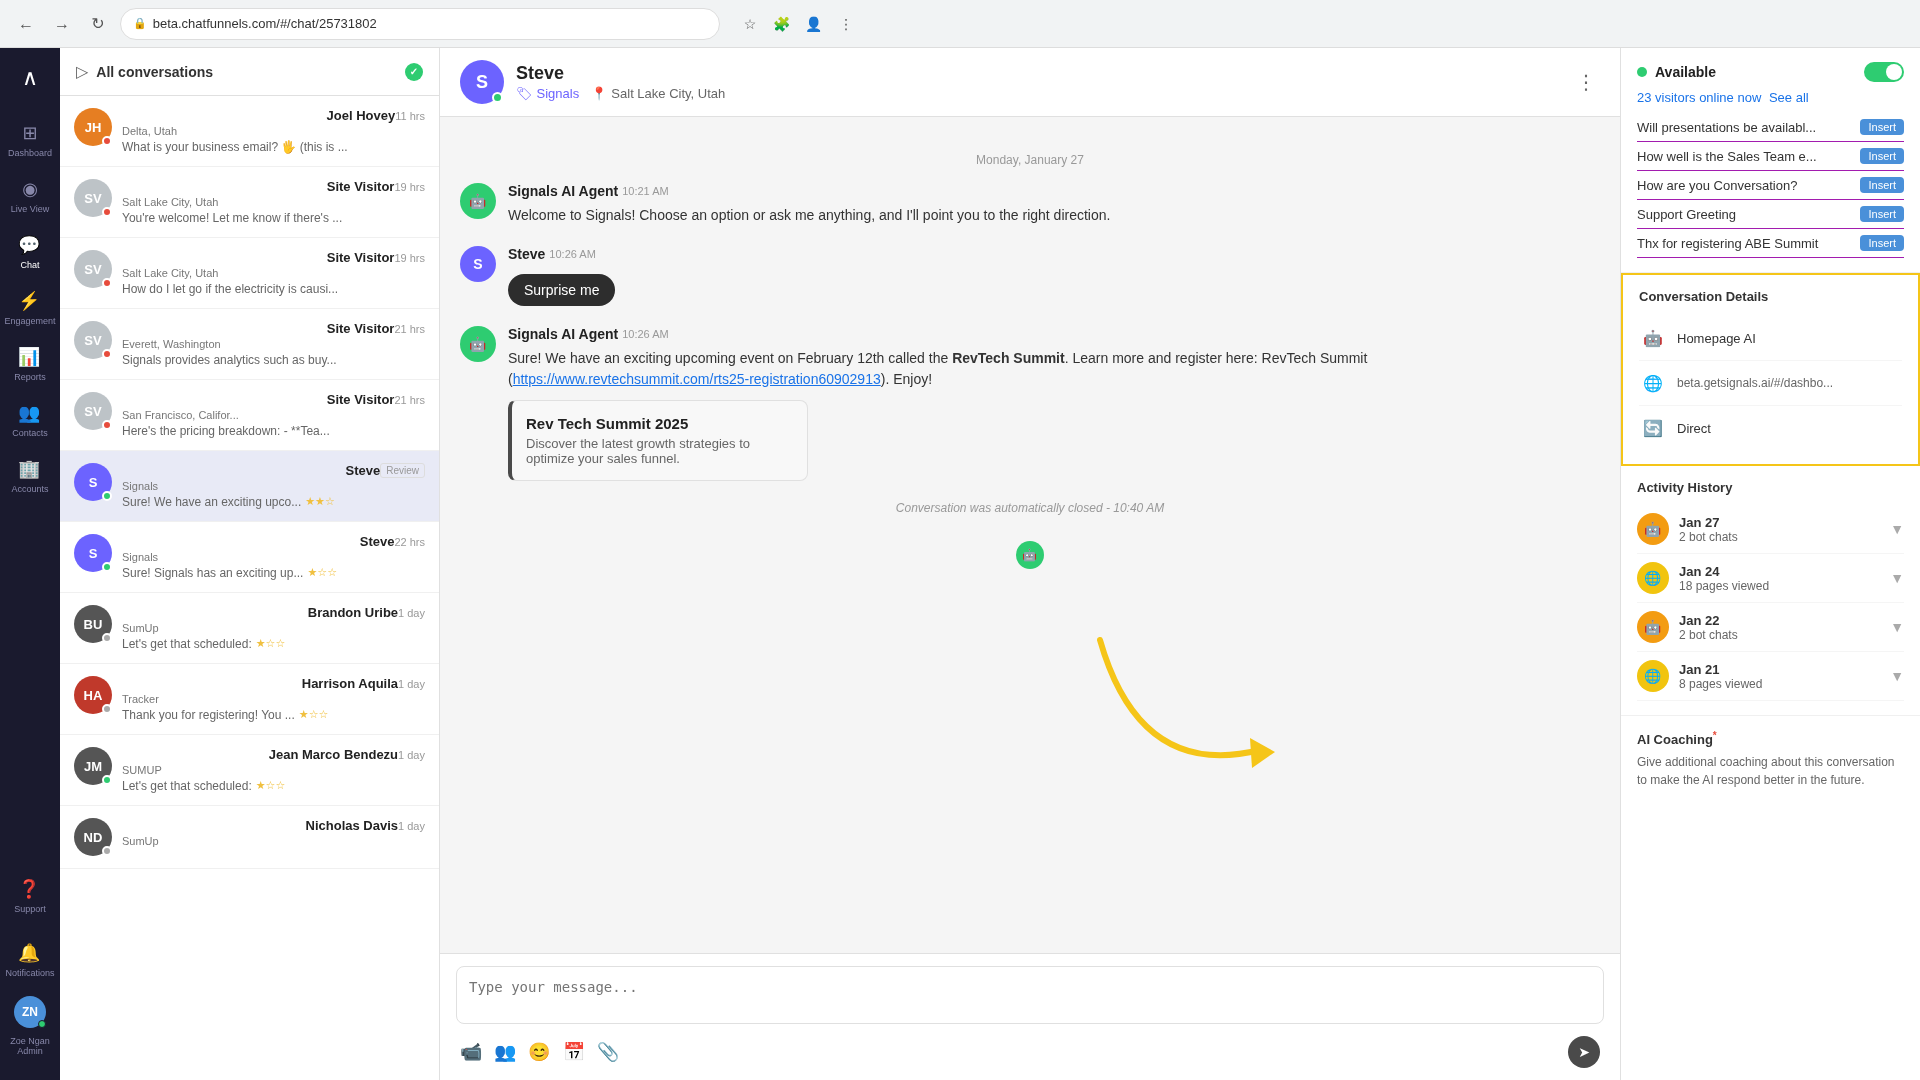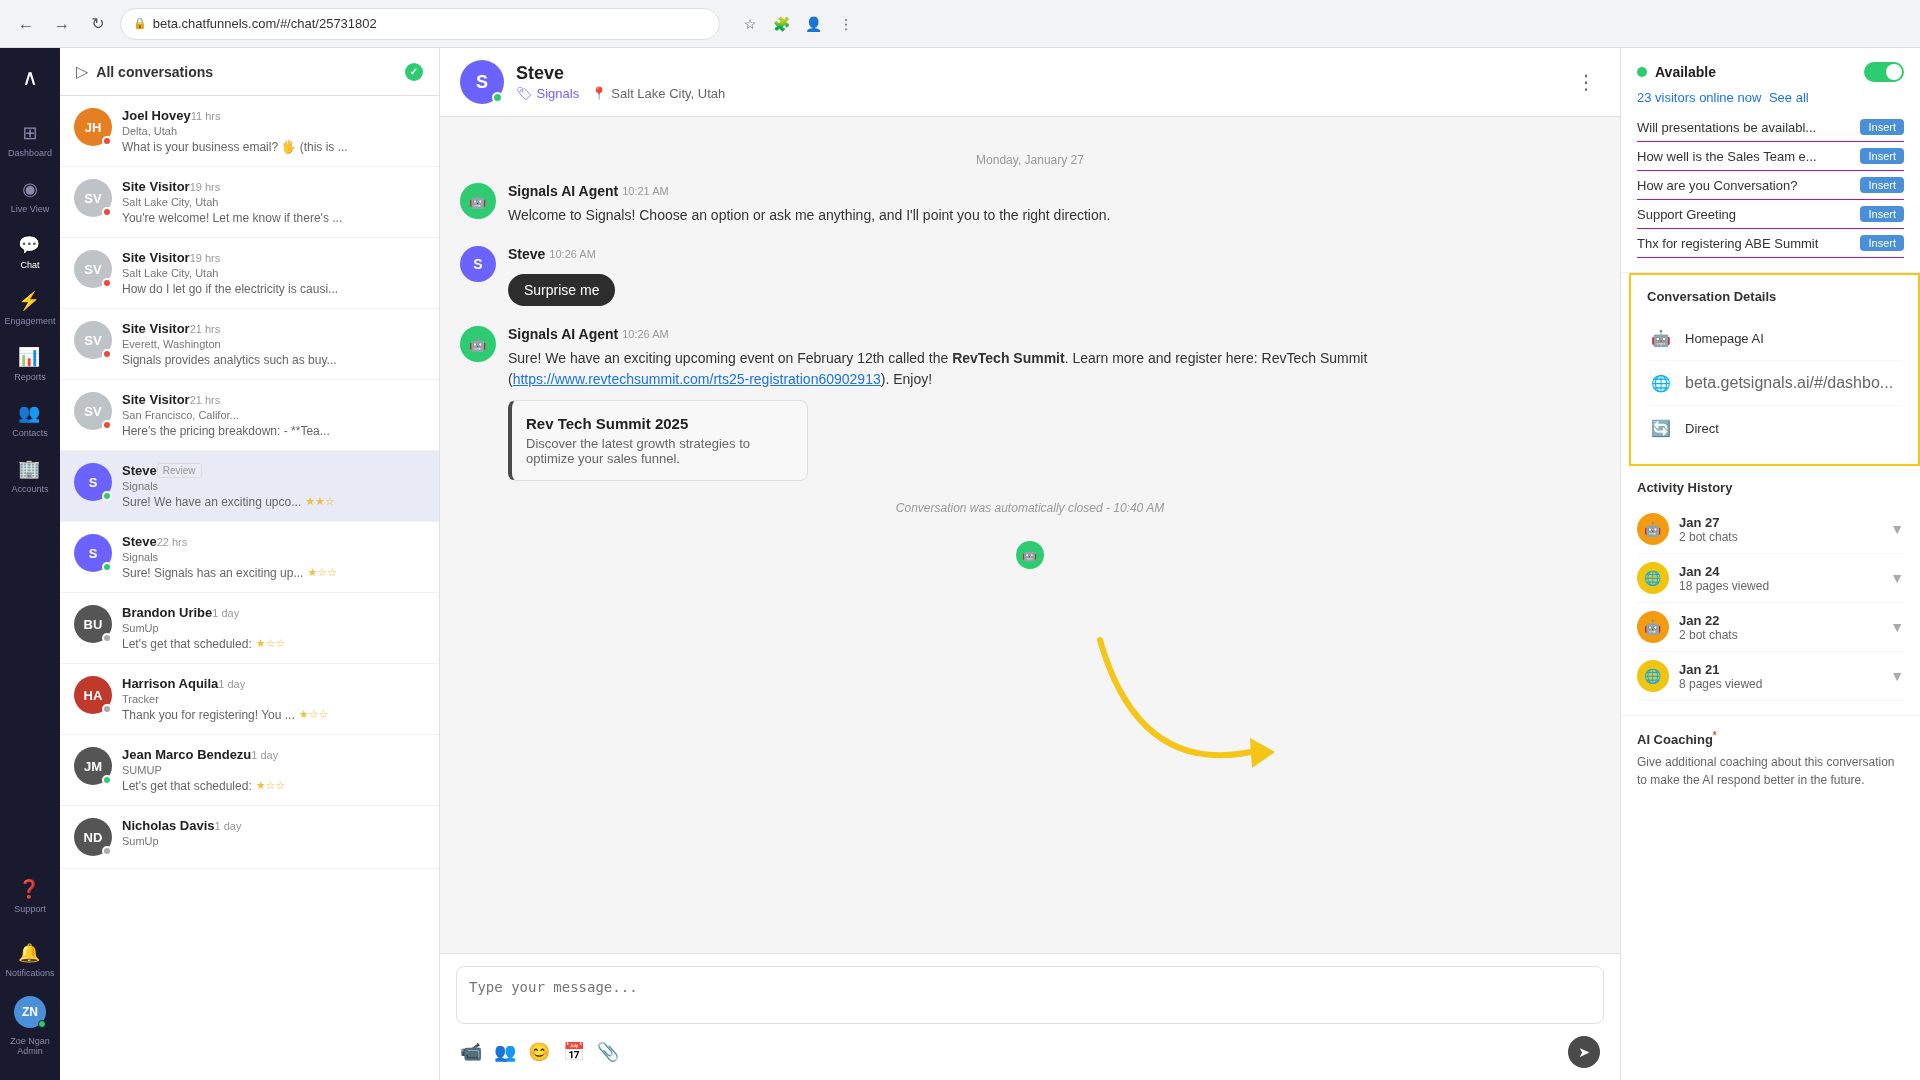--- a/index.html
+++ b/index.html
@@ -146,21 +146,21 @@
     .conv-avatar .status-dot {
       position: absolute; bottom: 0; right: 0;
       width: 10px; height: 10px; border-radius: 50%;
       border: 2px solid white;
     }
     .status-dot.red { background: #e74c3c; }
     .status-dot.green { background: #2ecc71; }
     .status-dot.gray { background: #aaa; }
     .conv-content { flex: 1; min-width: 0; }
     .conv-top {
-      display: flex; justify-content: flex-start; align-items: center;
+      display: flex; justify-content: flex-end; align-items: center;
       margin-bottom: 2px;
     }
     .conv-name { font-size: 13px; font-weight: 600; color: #222; }
     .conv-time { font-size: 11px; color: #999; }
     .conv-sub { font-size: 11px; color: #777; margin-bottom: 3px; }
     .conv-preview { font-size: 12px; color: #666; white-space: nowrap; overflow: hidden; text-overflow: ellipsis; }
     .conv-stars { color: #f0c040; font-size: 11px; }
     .conv-preview-row { display: flex; gap: 4px; }
     .review-badge {
       font-size: 10px; color: #999; border: 1px solid #ddd;
@@ -325,36 +325,35 @@
       font-size: 11px; background: #4a90d9; color: white;
       padding: 2px 8px; border-radius: 4px; cursor: pointer; flex-shrink: 0;
     }
 
     
     .conv-details-section {
       padding: 14px 16px;
       border: 2px solid #f5c518;
       background: white;
       position: relative;
-      margin-left: 8px;
     }
     .conv-details-title { font-size: 13px; font-weight: 700; color: #333; margin-bottom: 12px; }
     .detail-row {
       display: flex; align-items: center; gap: 10px;
       padding: 8px 0;
       border-bottom: 1px solid #f5f5f5;
     }
     .detail-row:last-child { border-bottom: none; }
     .detail-icon {
       width: 28px; height: 28px;
       display: flex; align-items: center; justify-content: center;
       font-size: 16px;
     }
     .detail-text { font-size: 13px; color: #333; flex: 1; }
-    .detail-url { font-size: 16px; color: #666; }
+    .detail-url { font-size: 12px; color: #666; }
 
     
     .activity-section { padding: 14px 16px; border-bottom: 1px solid #f0f0f0; }
     .activity-section-title { font-size: 13px; font-weight: 700; color: #333; margin-bottom: 10px; }
     .activity-item {
       display: flex; align-items: center; gap: 10px;
       padding: 8px 0;
       border-bottom: 1px solid #f5f5f5;
       cursor: pointer;
     }

